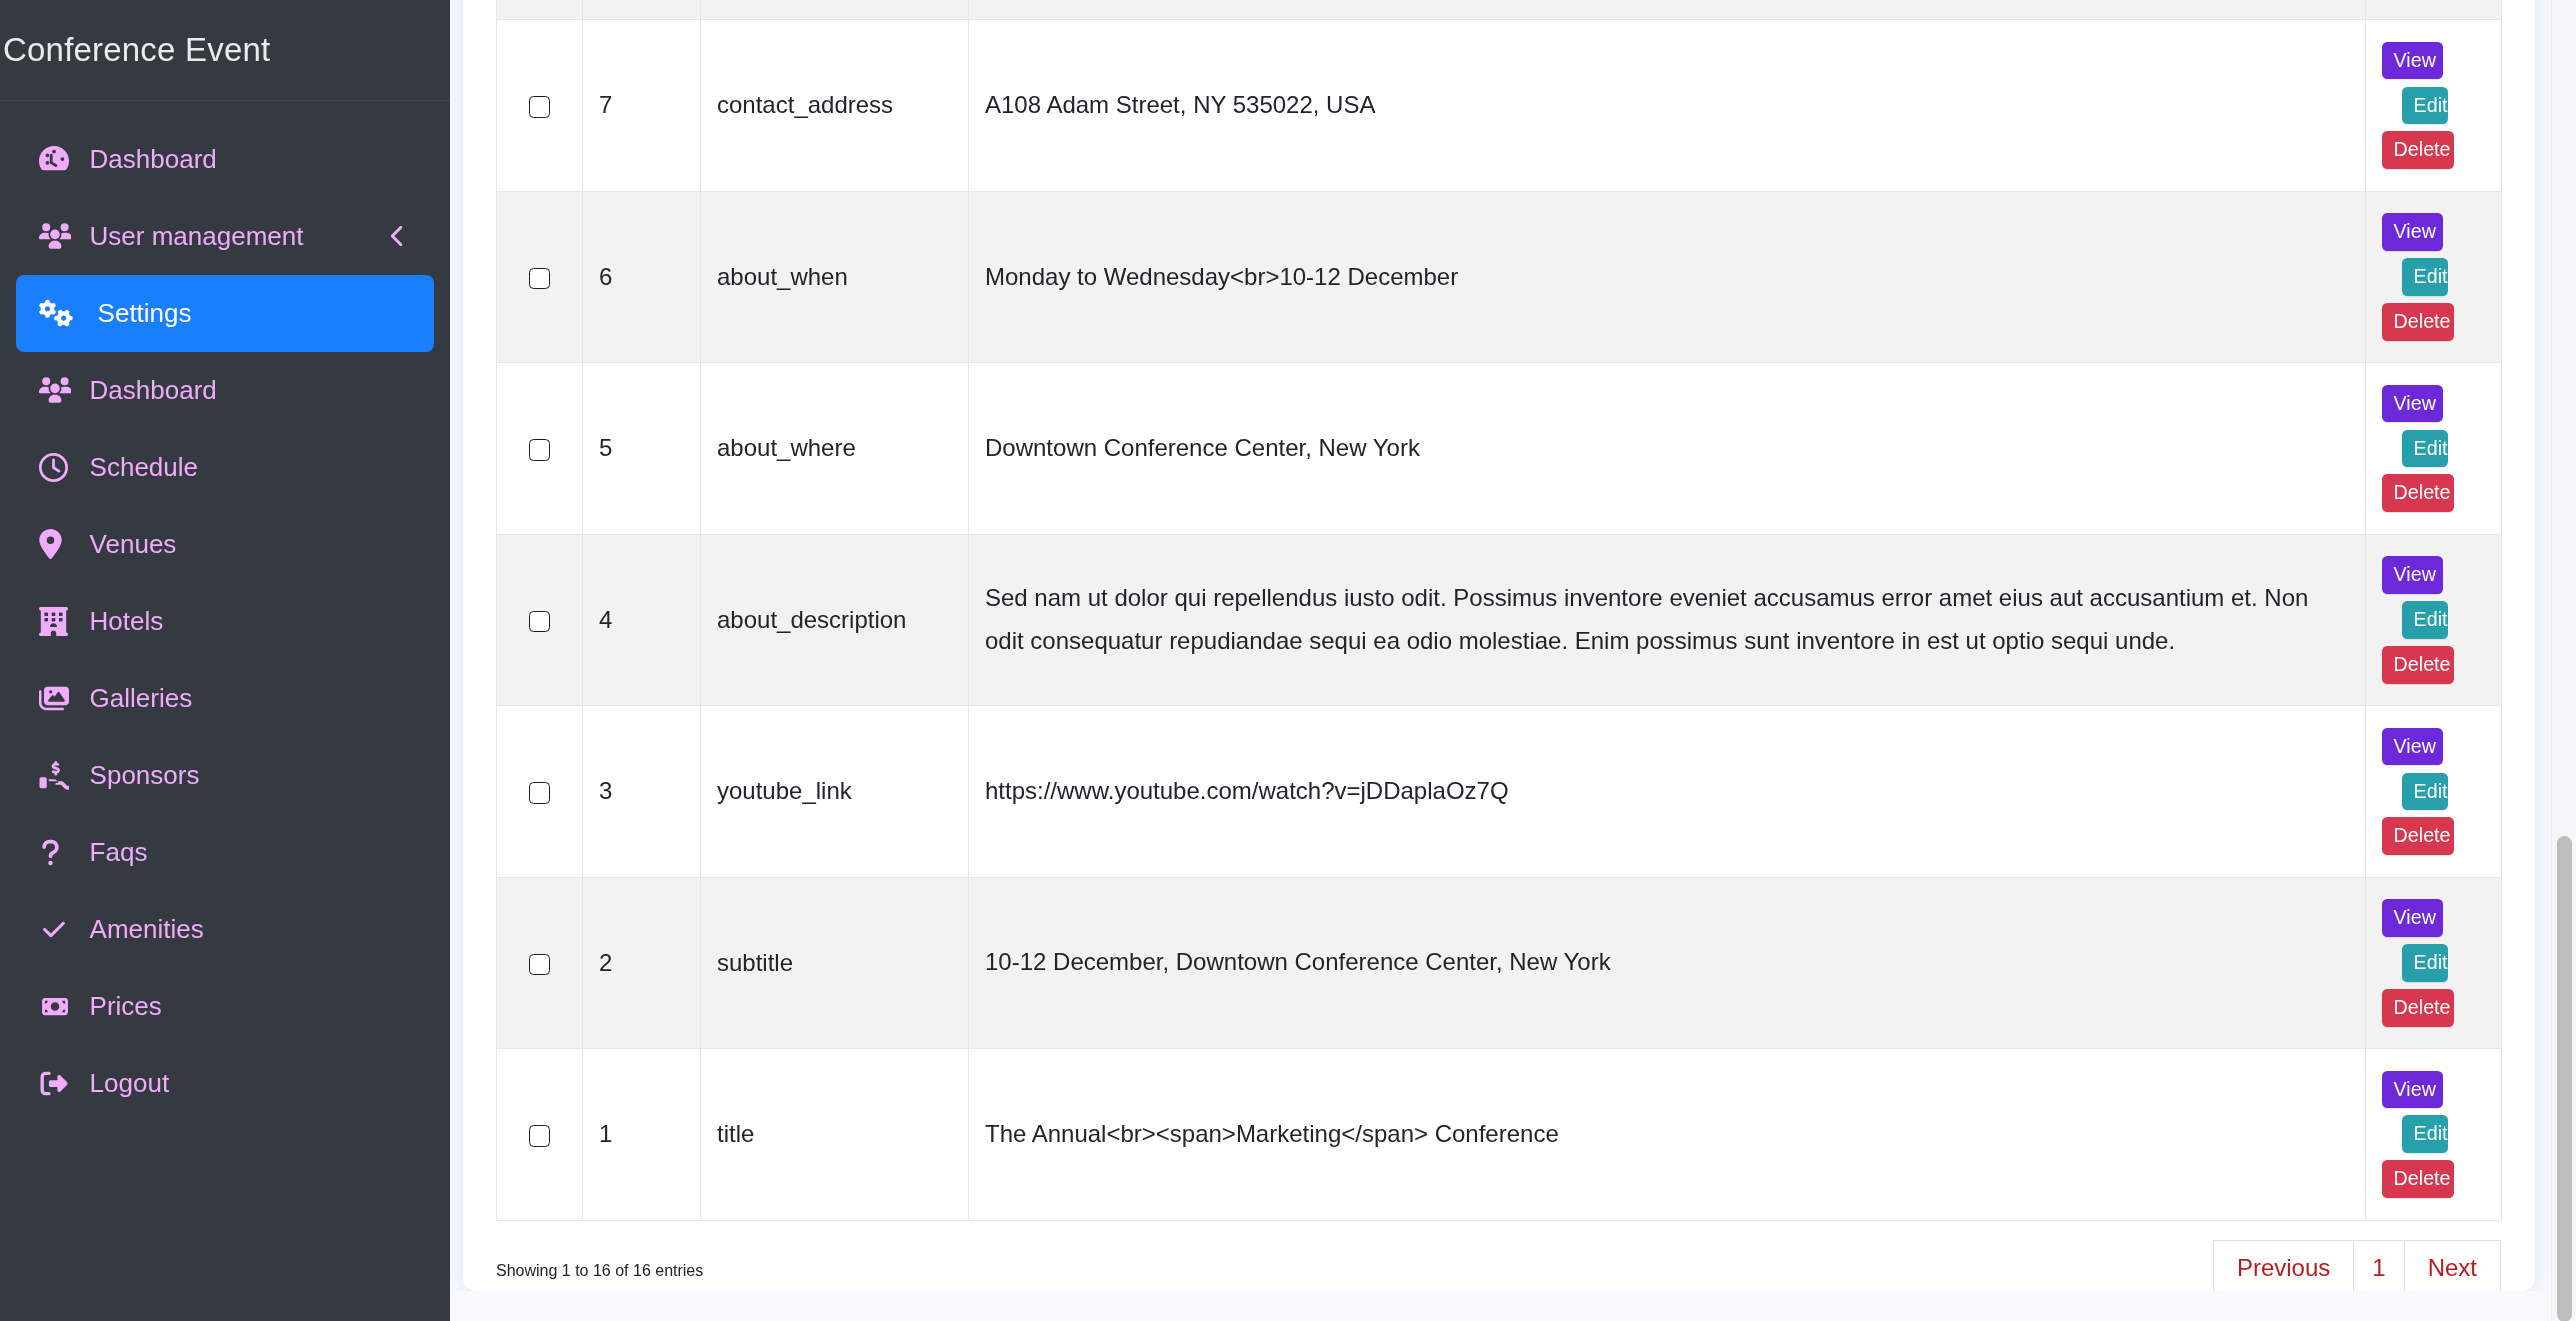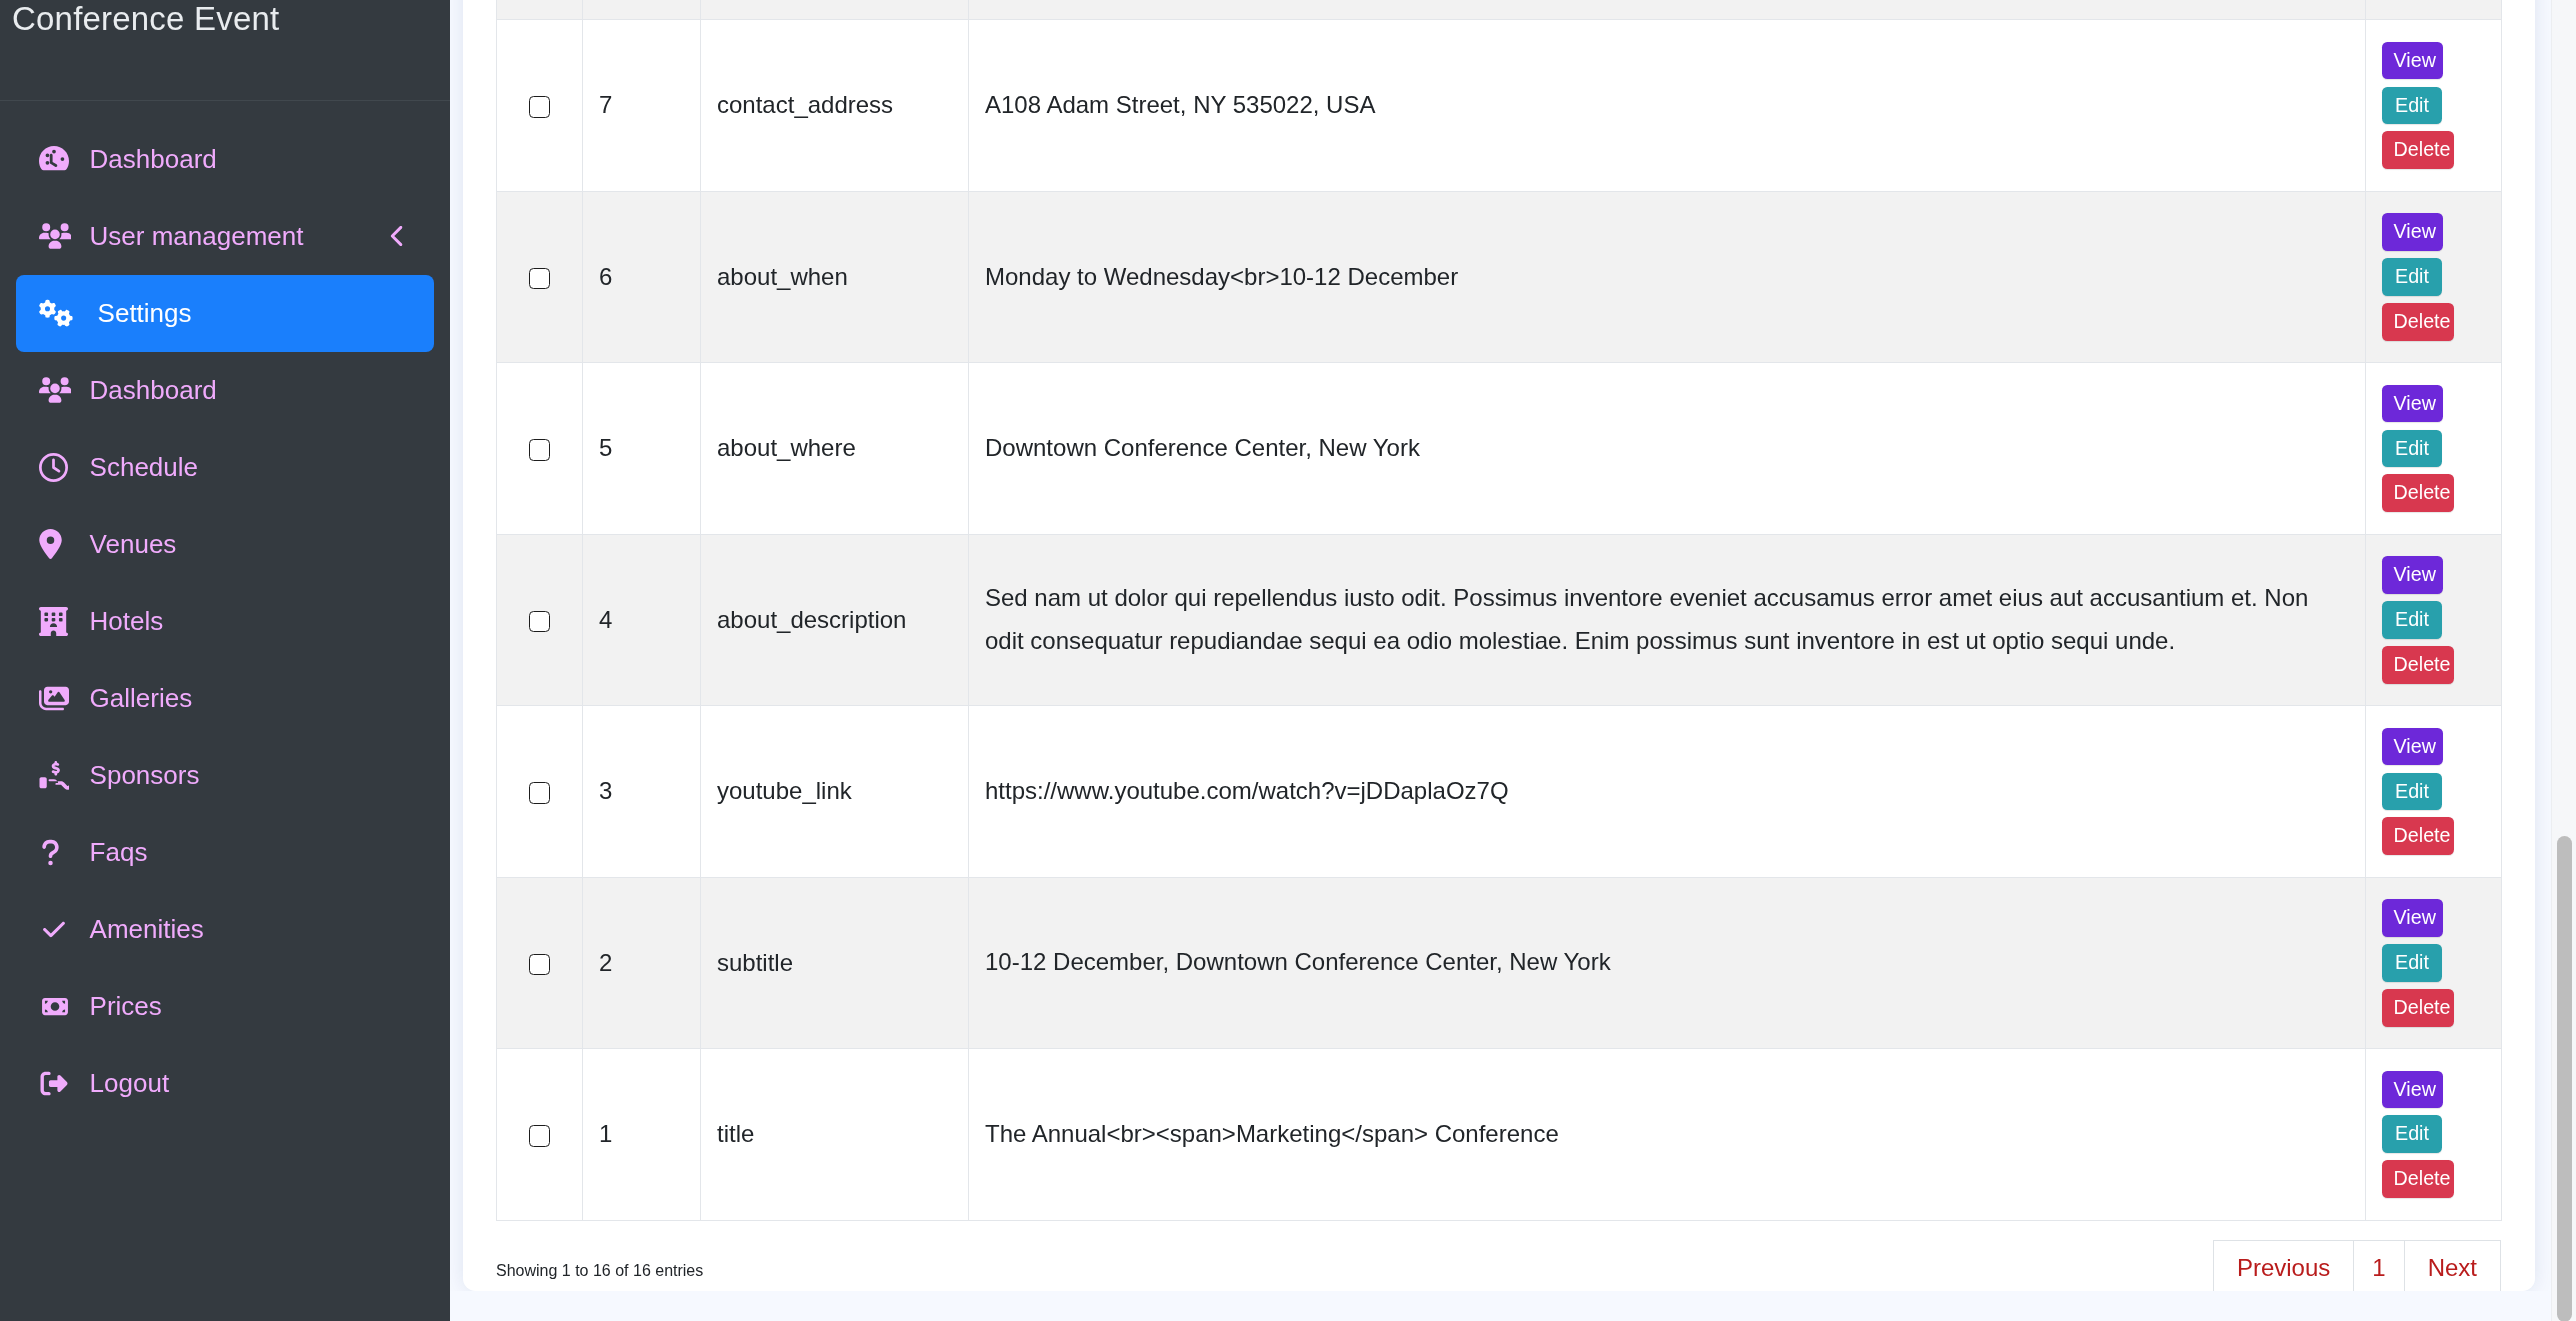--- a/index.html
+++ b/index.html
@@ -24,21 +24,22 @@
     position: absolute;
     left: 0; top: 0;
     width: 450px;
     height: 1322px;
     background: #343a40;
     z-index: 5;
   }
   #sidebar-brand {
     height: 101px;
     display: flex;
-    padding-left: 12px;
+    align-items: center;
+    padding-left: 3px;
     border-bottom: 0.9px solid #41484e;
   }
   #sidebar-brand .brand-text {
     color: #e9ecef;
     font-size: 33px;
     font-weight: 400;
     letter-spacing: 0.2px;
   }
   #nav {
     padding-top: 19.7px;
@@ -158,21 +159,21 @@
     line-height: 1;
     padding: 9px 11.6px;
     margin-bottom: 7.2px;
     cursor: pointer;
     text-align: center;
     width: 61px;
     box-shadow: 0 0.9px 0.9px rgba(0,0,0,0.10);
   }
   .btn:last-child { margin-bottom: 0; }
   .btn-view   { background: #6d28d9; }
-  .btn-edit   { background: #28a0ac; width: 60px; }
+  .btn-edit   { background: #28a0ac; width: 46px; margin-left: 20px; }
   .btn-delete { background: #d8384f; width: 72px; }
 
   
   #table-footer {
     position: relative;
     width: 2005px;
     margin-left: 33px;
     height: 106px;
   }
   #showing-info {

